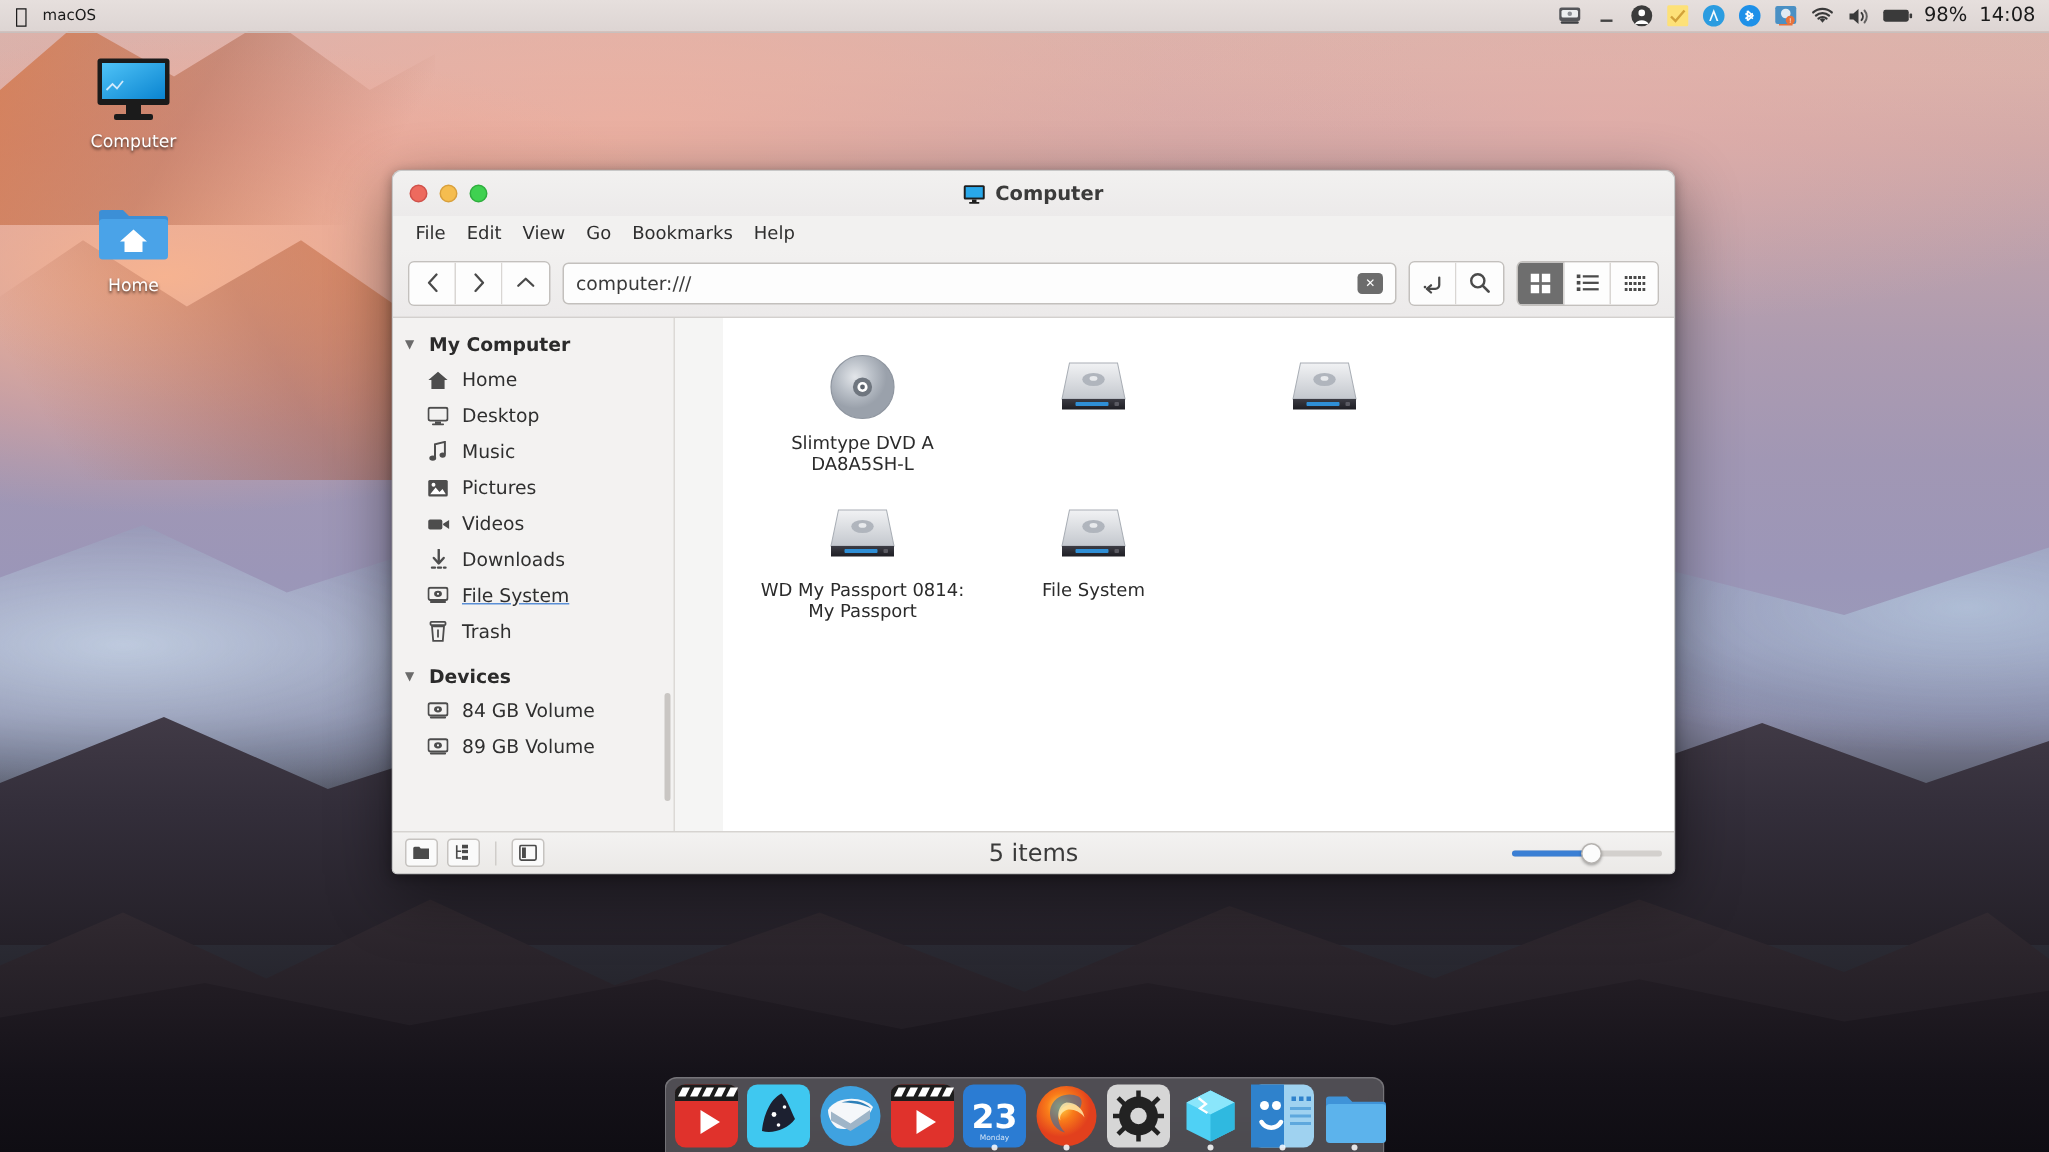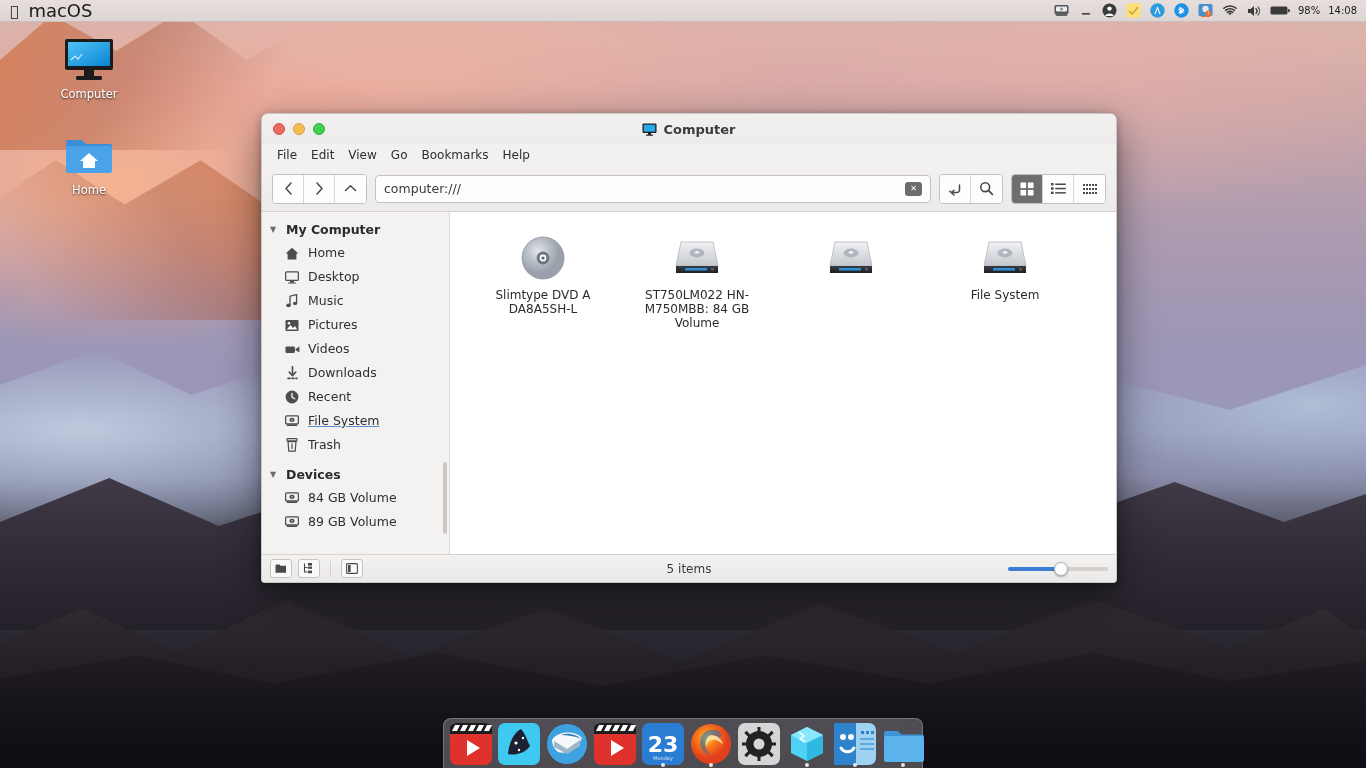--- a/index.html
+++ b/index.html
@@ -74,24 +74,24 @@
   
   #topbar {
     position: absolute; top: 0; left: 0; right: 0; height: 22px;
     background: linear-gradient(to bottom, #e6dfdd 0%, #ddd5d3 100%);
     display: flex; align-items: center;
     font-size: 12px; color: #1c1c1c;
     border-bottom: 1px solid #c8c0be;
     z-index: 50;
   }
   #topbar .apple-logo { margin-left: 10px; font-size: 14px; line-height: 1; color: #111; }
-  #topbar .os-name { margin-left: 10px; font-size: 18px; color: #1a1a1a; }
+  #topbar .os-name { margin-left: 10px; font-size: 10px; color: #1a1a1a; }
   #tray { margin-left: auto; display: flex; align-items: center; gap: 8px; padding-right: 9px; }
   .tray-ic { width: 16px; height: 16px; display: inline-flex; align-items: center; justify-content: center; }
-  .tray-text { font-size: 10px; color: #1a1a1a; }
+  .tray-text { font-size: 13px; color: #1a1a1a; }
 
   
   .desk-icon {
     position: absolute; width: 90px; text-align: center;
     font-size: 11.5px; color: #ffffff;
     text-shadow: 0 1px 2px rgba(0,0,0,0.75);
   }
   .desk-icon .glyph { height: 48px; display: flex; align-items: center; justify-content: center; margin-bottom: 4px; }
   .desk-icon .lbl { line-height: 1.1; }
 
@@ -178,20 +178,21 @@
   .sb-scroll {
     position: absolute; right: 2px; top: 250px; width: 4px; height: 72px;
     background: #c9c6c3; border-radius: 2px;
   }
 
   .content {
     flex: 1; background: #ffffff;
     padding: 14px 10px 16px 16px;
     display: flex; flex-wrap: wrap; align-content: flex-start;
     gap: 0px;
+    margin-left: 32px;
   }
   .file-item {
     width: 154px; padding: 6px 4px 8px;
     display: flex; flex-direction: column; align-items: center;
     text-align: center; font-size: 12px; color: #2b2b2b;
   }
   .file-item .ficon { height: 48px; display: flex; align-items: flex-end; justify-content: center; margin-bottom: 8px; }
   .file-item .fname { line-height: 14px; }
 
   .statusbar {
@@ -199,21 +200,21 @@
     border-top: 1px solid #d6d3d0;
     display: flex; align-items: center; padding: 0 8px; gap: 6px;
     font-size: 12px; color: #3a3a3a;
   }
   .sb-btn {
     width: 22px; height: 19px; border: 1px solid #c6c3c0; border-radius: 3px;
     background: #fafafa; display: flex; align-items: center; justify-content: center;
     color: #4a4a4a;
   }
   .status-sep { width: 1px; height: 16px; background: #d0cdca; margin: 0 4px; }
-  .status-count { position: absolute; left: 0; right: 0; text-align: center; font-size: 12px; color: #3a3a3a; pointer-events: none; }
+  .status-count { position: absolute; left: 0; right: 0; text-align: center; font-size: 16px; color: #3a3a3a; pointer-events: none; }
   .zoomslider { margin-left: auto; width: 100px; height: 16px; position: relative; display: flex; align-items: center; }
   .zs-track { position: absolute; left: 0; right: 0; height: 4px; background: #d3d0cd; border-radius: 2px; }
   .zs-fill { position: absolute; left: 0; width: 52%; height: 4px; background: #3b7fd4; border-radius: 2px; }
   .zs-knob { position: absolute; left: 46%; width: 14px; height: 14px; border-radius: 50%; background: #fcfcfc; border: 1px solid #b5b2af; box-shadow: 0 1px 2px rgba(0,0,0,0.3); }
 
   
   #dock {
     position: absolute; left: 443px; bottom: 0; width: 480px; height: 50px;
     background: rgba(220,220,222,0.30);
     border-radius: 8px 8px 0 0;
@@ -519,29 +520,20 @@
       <div class="sb-item">
         <span class="ic">
             <svg width="13" height="14" viewBox="0 0 13 14">
               <path d="M6.5 0.5 V8.4" stroke="#4d4d4d" stroke-width="1.6" stroke-linecap="round"></path>
               <path d="M3.2 6 L6.5 9.6 L9.8 6" stroke="#4d4d4d" stroke-width="1.6" fill="none" stroke-linecap="round" stroke-linejoin="round"></path>
               <path d="M2 12.4 h9" stroke="#4d4d4d" stroke-width="1.6" stroke-linecap="round" stroke-dasharray="2 2"></path>
             </svg>
           </span>
         <span class="txt">Downloads</span>
       </div>
-      <div class="sb-item">
-        <span class="ic">
-            <svg width="14" height="14" viewBox="0 0 14 14">
-              <circle cx="7" cy="7" r="6.4" fill="#4d4d4d"></circle>
-              <path d="M7 3.4 V7.2 L9.8 8.8" stroke="#fff" stroke-width="1.3" fill="none" stroke-linecap="round"></path>
-            </svg>
-          </span>
-        <span class="txt">Recent</span>
-      </div>
       <div class="sb-item sel">
         <span class="ic">
             <svg width="14" height="12" viewBox="0 0 14 12">
               <rect x="0.6" y="0.8" width="12.8" height="8.2" rx="1.3" stroke="#4d4d4d" stroke-width="1.3" fill="none"></rect>
               <ellipse cx="7" cy="4.9" rx="2.6" ry="2.1" fill="#4d4d4d"></ellipse>
               <circle cx="7" cy="4.9" r="0.7" fill="#fff"></circle>
               <rect x="1.6" y="9.6" width="10.8" height="1.4" rx="0.7" fill="#4d4d4d"></rect>
             </svg>
           </span>
         <span class="txt">File System</span>
@@ -624,36 +616,48 @@
                 </linearGradient>
             </defs>
             <path d="M9 6 L41 6 L46 30 L4 30 Z" fill="url(#hd1)" stroke="#a9aeb5" stroke-width="0.7"></path>
             <ellipse cx="25" cy="17" rx="7.5" ry="4.4" fill="#b0b5bd"></ellipse>
             <ellipse cx="25" cy="16.3" rx="2.6" ry="1.6" fill="#e8eaed"></ellipse>
             <path d="M4 30 L46 30 L46 37 L4 37 Z" fill="url(#hd2)"></path>
             <rect x="13" y="32" width="22" height="2.6" rx="0.6" fill="#2f8fd6"></rect>
             <rect x="39" y="32" width="3" height="2.6" rx="0.6" fill="#5a5a62"></rect>
           </svg>
         </div>
-        <div class="fname">ST750LM022 HN-M750MBB: 84 GB Volume</div>
       </div>
 
       <div class="file-item">
         <div class="ficon">
           <svg width="50" height="44" viewBox="0 0 50 44">
             <path d="M9 6 L41 6 L46 30 L4 30 Z" fill="url(#hd1)" stroke="#a9aeb5" stroke-width="0.7"></path>
             <ellipse cx="25" cy="17" rx="7.5" ry="4.4" fill="#b0b5bd"></ellipse>
             <ellipse cx="25" cy="16.3" rx="2.6" ry="1.6" fill="#e8eaed"></ellipse>
             <path d="M4 30 L46 30 L46 37 L4 37 Z" fill="url(#hd2)"></path>
             <rect x="13" y="32" width="22" height="2.6" rx="0.6" fill="#2f8fd6"></rect>
             <rect x="39" y="32" width="3" height="2.6" rx="0.6" fill="#5a5a62"></rect>
           </svg>
         </div>
       </div>
 
+      <div class="file-item">
+        <div class="ficon">
+          <svg width="50" height="44" viewBox="0 0 50 44">
+            <path d="M9 6 L41 6 L46 30 L4 30 Z" fill="url(#hd1)" stroke="#a9aeb5" stroke-width="0.7"></path>
+            <ellipse cx="25" cy="17" rx="7.5" ry="4.4" fill="#b0b5bd"></ellipse>
+            <ellipse cx="25" cy="16.3" rx="2.6" ry="1.6" fill="#e8eaed"></ellipse>
+            <path d="M4 30 L46 30 L46 37 L4 37 Z" fill="url(#hd2)"></path>
+            <rect x="13" y="32" width="22" height="2.6" rx="0.6" fill="#2f8fd6"></rect>
+            <rect x="39" y="32" width="3" height="2.6" rx="0.6" fill="#5a5a62"></rect>
+          </svg>
+        </div>
+        <div class="fname">WD My Passport 0814: My Passport</div>
+      </div>
 
       <div class="file-item">
         <div class="ficon">
           <svg width="50" height="44" viewBox="0 0 50 44">
             <path d="M9 6 L41 6 L46 30 L4 30 Z" fill="url(#hd1)" stroke="#a9aeb5" stroke-width="0.7"></path>
             <ellipse cx="25" cy="17" rx="7.5" ry="4.4" fill="#b0b5bd"></ellipse>
             <ellipse cx="25" cy="16.3" rx="2.6" ry="1.6" fill="#e8eaed"></ellipse>
             <path d="M4 30 L46 30 L46 37 L4 37 Z" fill="url(#hd2)"></path>
             <rect x="13" y="32" width="22" height="2.6" rx="0.6" fill="#2f8fd6"></rect>
             <rect x="39" y="32" width="3" height="2.6" rx="0.6" fill="#5a5a62"></rect>

